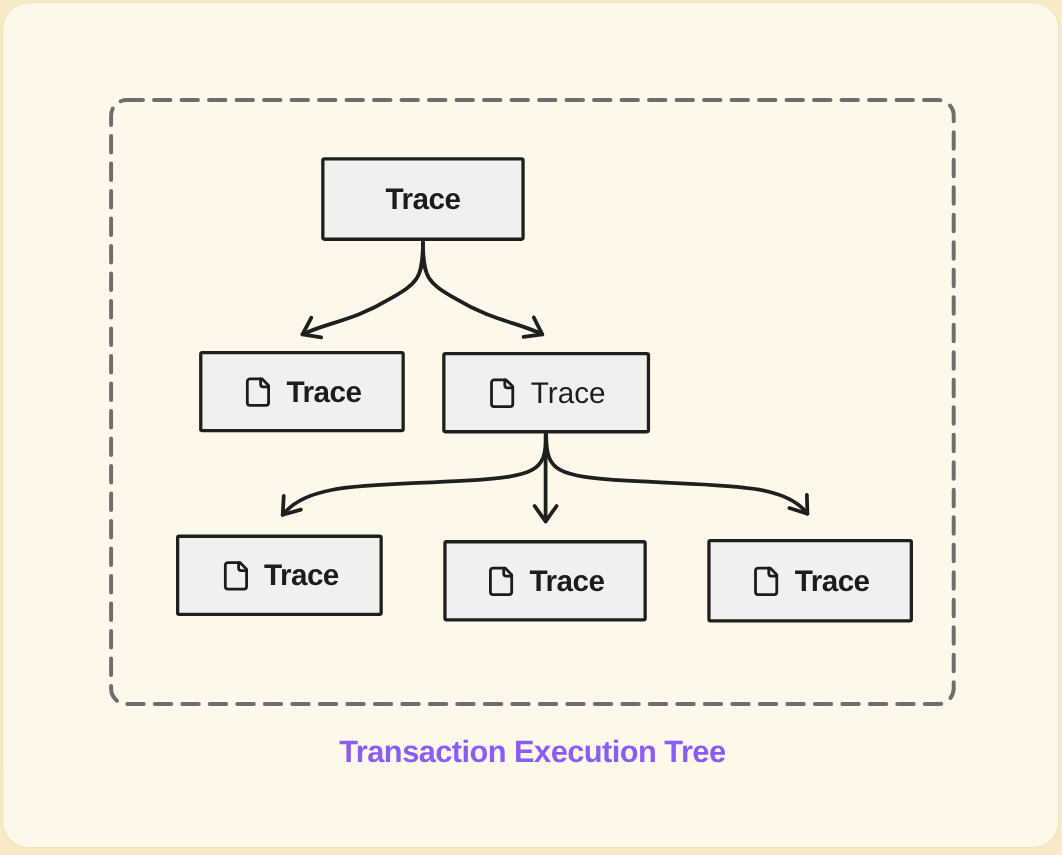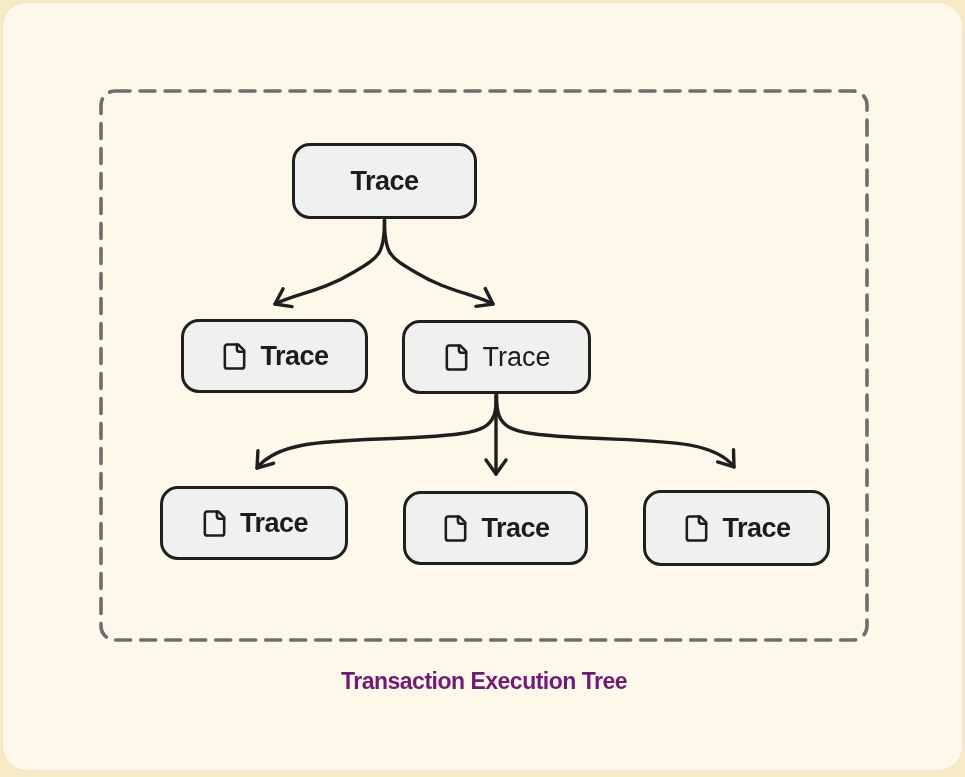--- a/index.html
+++ b/index.html
@@ -46,21 +46,21 @@
   }
   .node {
     position: absolute;
     display: flex;
     align-items: center;
     justify-content: center;
     gap: 11px;
     box-sizing: border-box;
     background: #f0f0ee;
     border: 3px solid #1f1f1f;
-    border-radius: 18px;
+    border-radius: 3px;
   }
   .node-label {
     font-size: 27px;
     font-weight: 700;
     color: #1c1c1c;
     letter-spacing: -0.5px;
     white-space: nowrap;
   }
   .node-label.regular {
     font-weight: 400;
@@ -69,23 +69,23 @@
   .file-icon {
     display: flex;
     align-items: center;
   }
   .caption {
     position: absolute;
     left: 98px;
     width: 766px;
     top: 665px;
     text-align: center;
-    font-size: 23px;
+    font-size: 28px;
     font-weight: 700;
-    color: #701a75;
+    color: #8b5cf6;
     letter-spacing: -0.5px;
   }
 </style>
 </head>
 <body>
 
 <div class="viewport">
   <div class="card">
 
     <svg class="edges" width="965" height="777" viewBox="0 0 965 777" aria-hidden="true">

